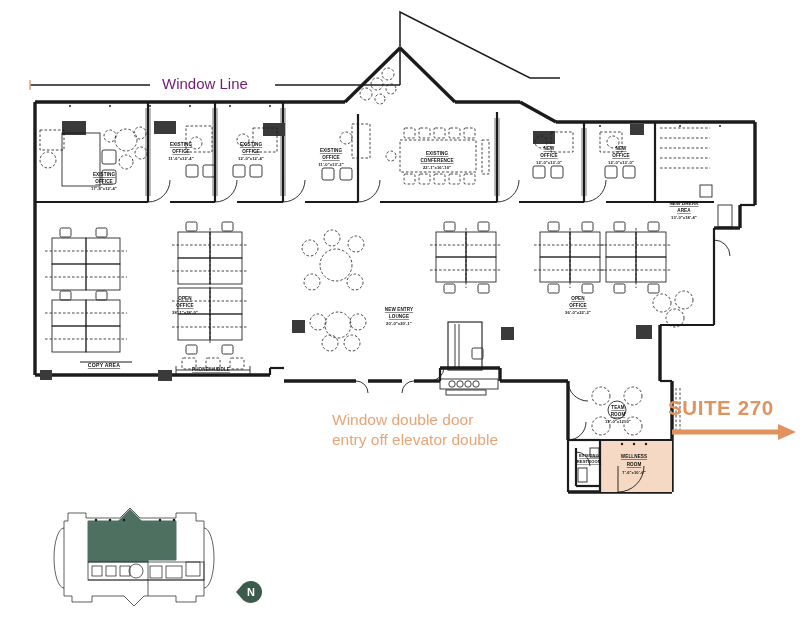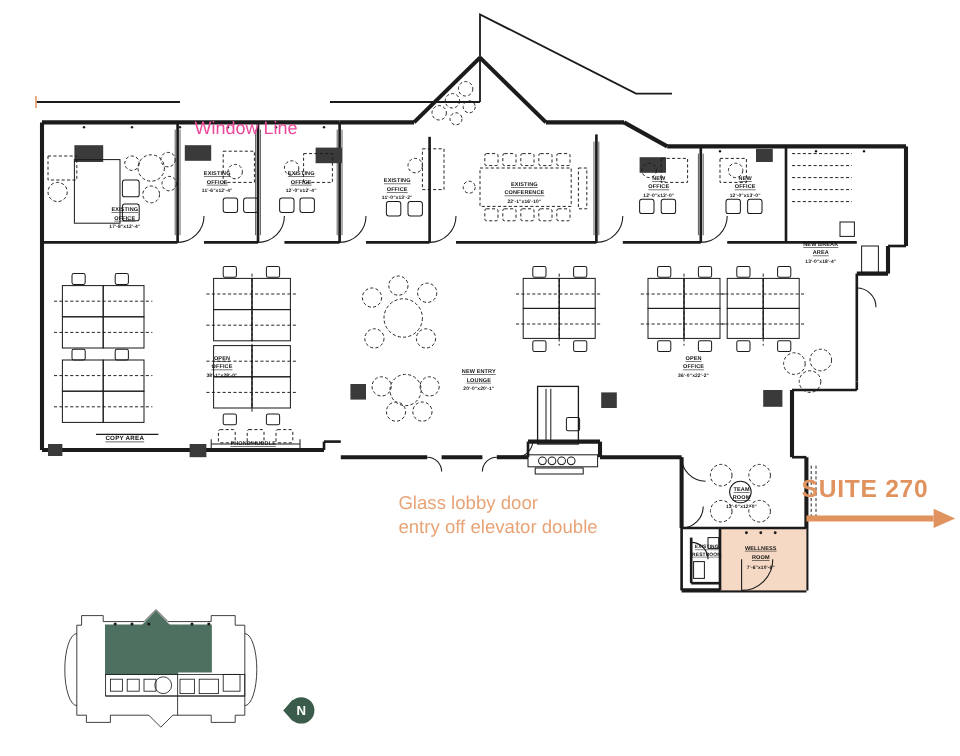--- a/index.html
+++ b/index.html
@@ -19,21 +19,21 @@
   .w-hair{stroke-width:.7;}
   .furn{fill:none;stroke:#1b1b1b;stroke-width:.85;}
   .furn-d{fill:none;stroke:#1b1b1b;stroke-width:.8;stroke-dasharray:2.6 1.9;}
   .blk{fill:#3a3a3a;stroke:none;}
   .door{fill:none;stroke:#1b1b1b;stroke-width:.9;}
   .glassline{fill:none;stroke:#1b1b1b;stroke-width:.6;}
   #suite-label{position:absolute;left:668px;top:396px;font-size:20.5px;
      color:#e0925f;font-weight:bold;letter-spacing:.6px;}
   #glass-note{position:absolute;left:332px;top:410px;font-size:15.5px;
      color:#e8a477;line-height:20px;text-align:left;}
-  #windowline-txt{position:absolute;left:162px;top:75px;font-size:15px;color:#ec4899;margin-top:24px;}
+  #windowline-txt{position:absolute;left:162px;top:75px;font-size:15px;color:#701a75;}
 </style>
 </head>
 <body>
 
 <div id="stage">
 
   <svg width="800" height="630" viewBox="0 0 800 630">
 
     <g>
       <path class="wall" stroke="#e8a477" stroke-width="1.5" fill="none" d="M30,85 L150,85"></path>
@@ -531,19 +531,19 @@
     <g>
       <polygon points="236,592 244,583 244,601" fill="#3b5c4a"></polygon>
       <circle cx="251" cy="592" r="11" fill="#3b5c4a"></circle>
       <text x="251" y="596" text-anchor="middle" font-size="11" font-family="Liberation Sans, sans-serif" fill="#ffffff" font-weight="bold">N</text>
     </g>
   </svg>
 
   <div id="windowline-txt">Window Line</div>
 
   <div id="glass-note">
-    <div>Glass lobby door</div>
+    <div>Window double door</div>
     <div>entry off elevator double</div>
   </div>
 
   <div id="suite-label">SUITE 270</div>
 
 </div>
 
 </body></html>

